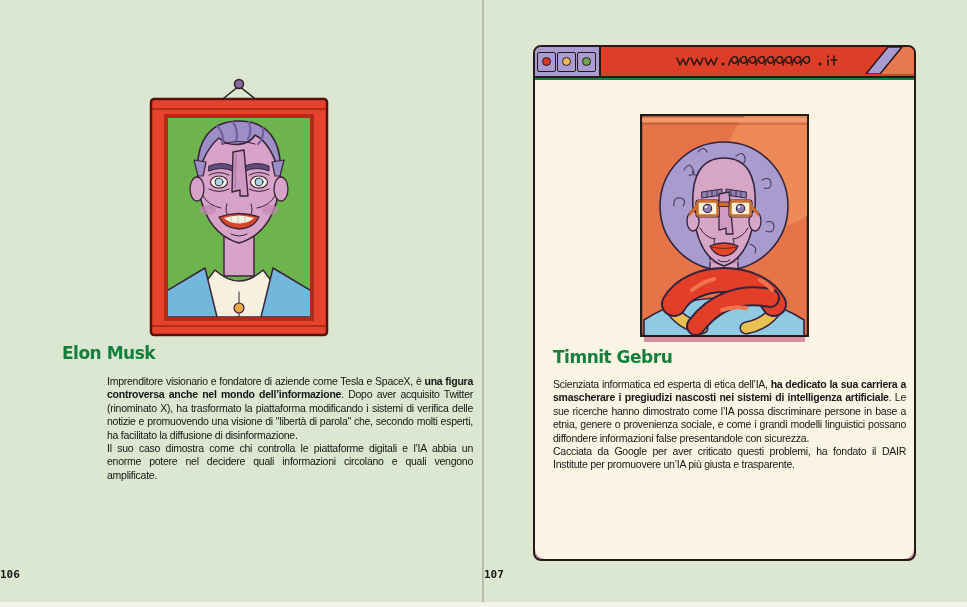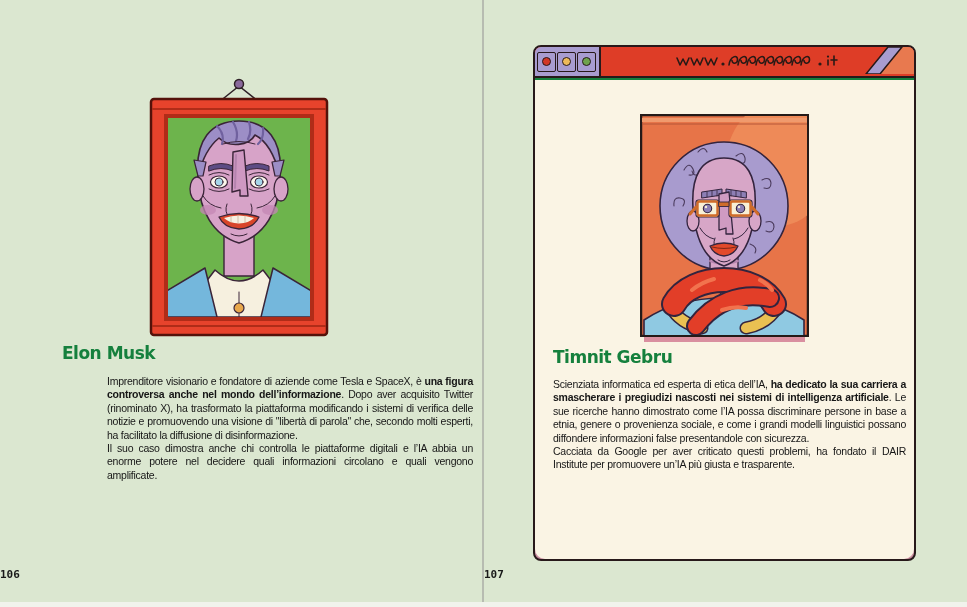--- a/index.html
+++ b/index.html
@@ -100,21 +100,21 @@
         <path d="M79,142 Q94,137 109,142 Q104,147 94,147.5 Q84,147 79,142 Z" fill="#f7f0e1"></path>
         <path d="M86,140.5 L86,146 M93,139.5 L93,147 M100,140 L100,146.5" stroke="#c9b49b" stroke-width="0.8"></path>
         <ellipse cx="63" cy="134" rx="8" ry="5" fill="#c487b4" opacity="0.75"></ellipse>
         <ellipse cx="125" cy="134" rx="8" ry="5" fill="#c487b4" opacity="0.75"></ellipse>
       </g>
     </svg>
 
     <h1 class="page-title title-left">Elon Musk</h1>
     <div class="text-block text-left">
         <p><span>Imprenditore visionario e fondatore di aziende come Tesla e SpaceX, è </span><strong>una figura controversa anche nel mondo dell’informazione</strong><span>. Dopo aver acquisito Twitter (rinominato X), ha trasformato la piattaforma modificando i sistemi di verifica delle notizie e promuovendo una visione di "libertà di parola" che, secondo molti esperti, ha facilitato la diffusione di disinformazione.</span></p>
-        <p><span>Il suo caso dimostra anche chi controlla le piattaforme digitali e l’IA abbia un enorme potere nel decidere quali informazioni circolano e quali vengono amplificate.</span></p>
+        <p><span>Il suo caso dimostra come chi controlla le piattaforme digitali e l’IA abbia un enorme potere nel decidere quali informazioni circolano e quali vengono amplificate.</span></p>
       </div>
     <div class="pagenum pagenum-left">106</div>
   </div>
 
   <div class="divider"></div>
 
   <div>
 
     <div class="browser">
       <div class="titlebar">

